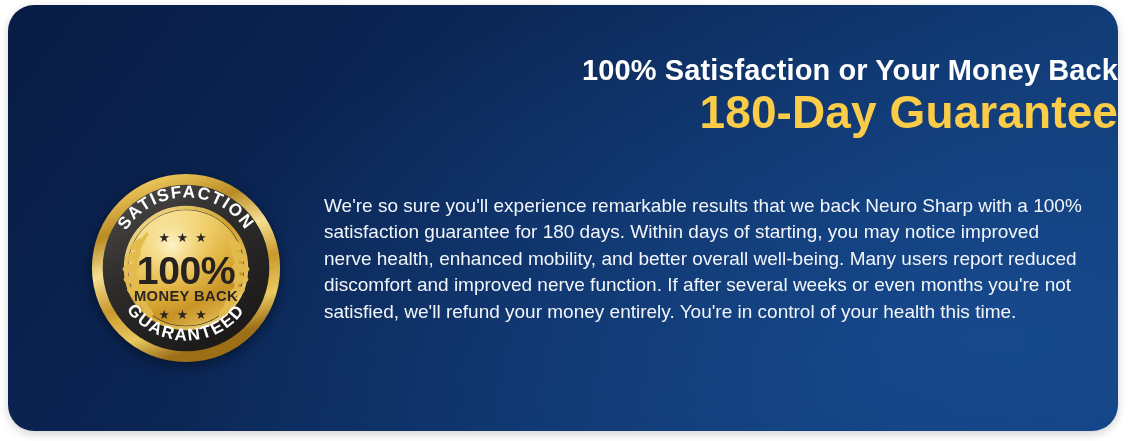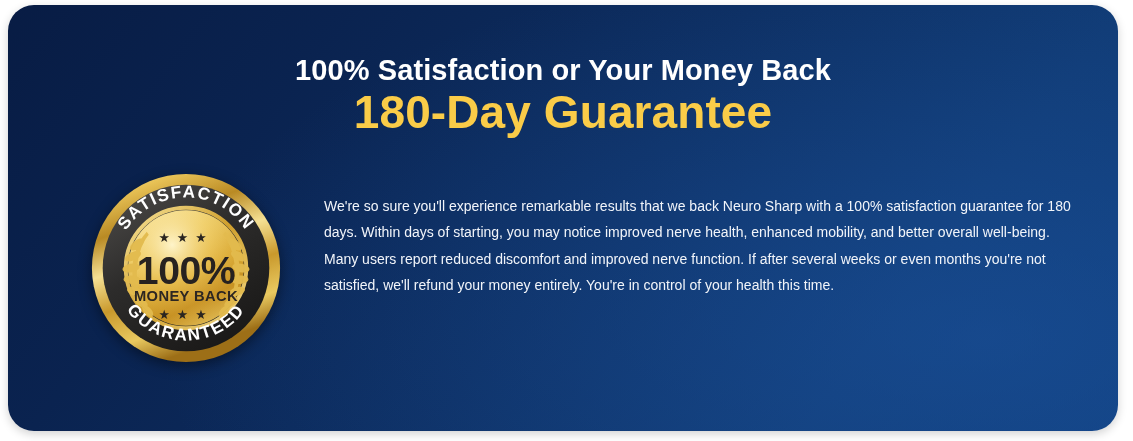--- a/index.html
+++ b/index.html
@@ -35,21 +35,21 @@
     box-shadow: 0 3px 10px rgba(0,0,0,0.18);
     overflow: hidden;
   }
 
   
   .headings {
     position: absolute;
     left: 0;
     top: 47px;
     width: 1110px;
-    text-align: center;
+    text-align: right;
   }
   .headline-main {
     margin: 0;
     font-size: 29px;
     font-weight: bold;
     line-height: 36px;
     letter-spacing: 0.1px;
     color: #ffffff;
   }
   .headline-sub {
@@ -76,21 +76,21 @@
     filter: drop-shadow(0 4px 7px rgba(0,0,0,0.45));
   }
 
   
   .body-copy {
     position: absolute;
     left: 316px;
     top: 188px;
     width: 762px;
     margin: 0;
-    font-size: 14px;
+    font-size: 19px;
     line-height: 26.4px;
     color: #f2f5fa;
     font-weight: normal;
     text-align: left;
   }
 </style>
 </head>
 <body>
 
 <div class="stage">

